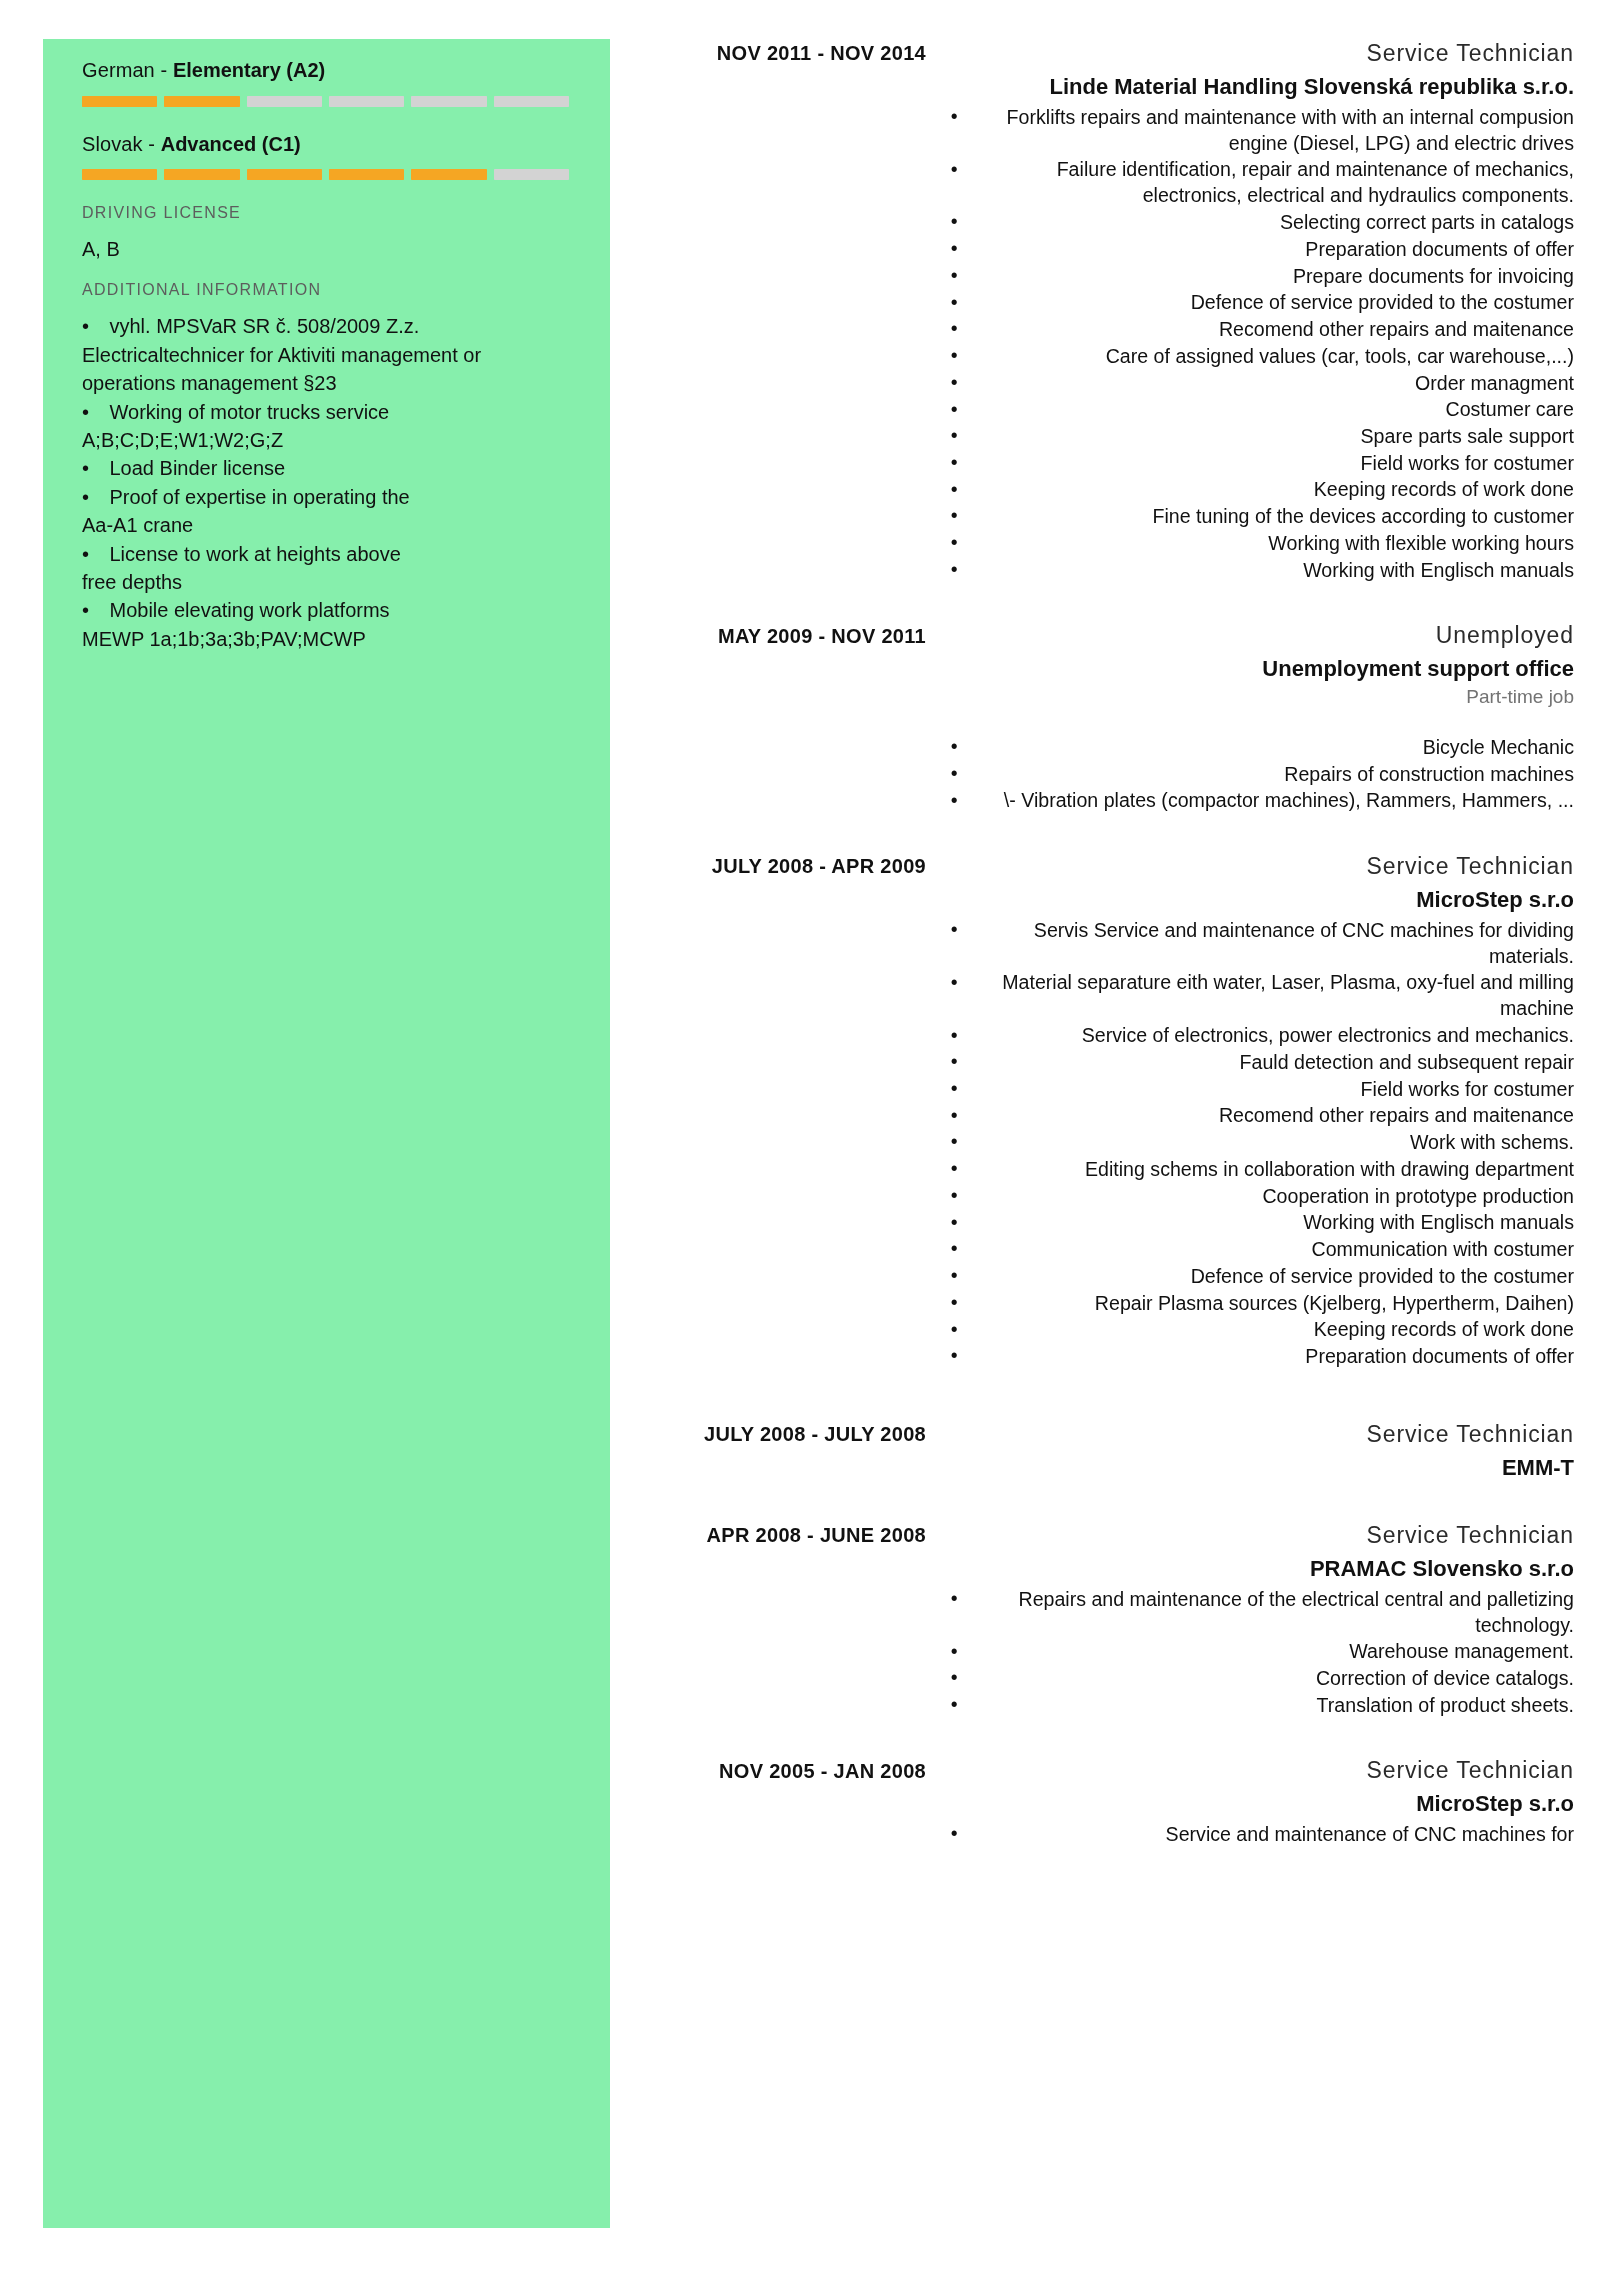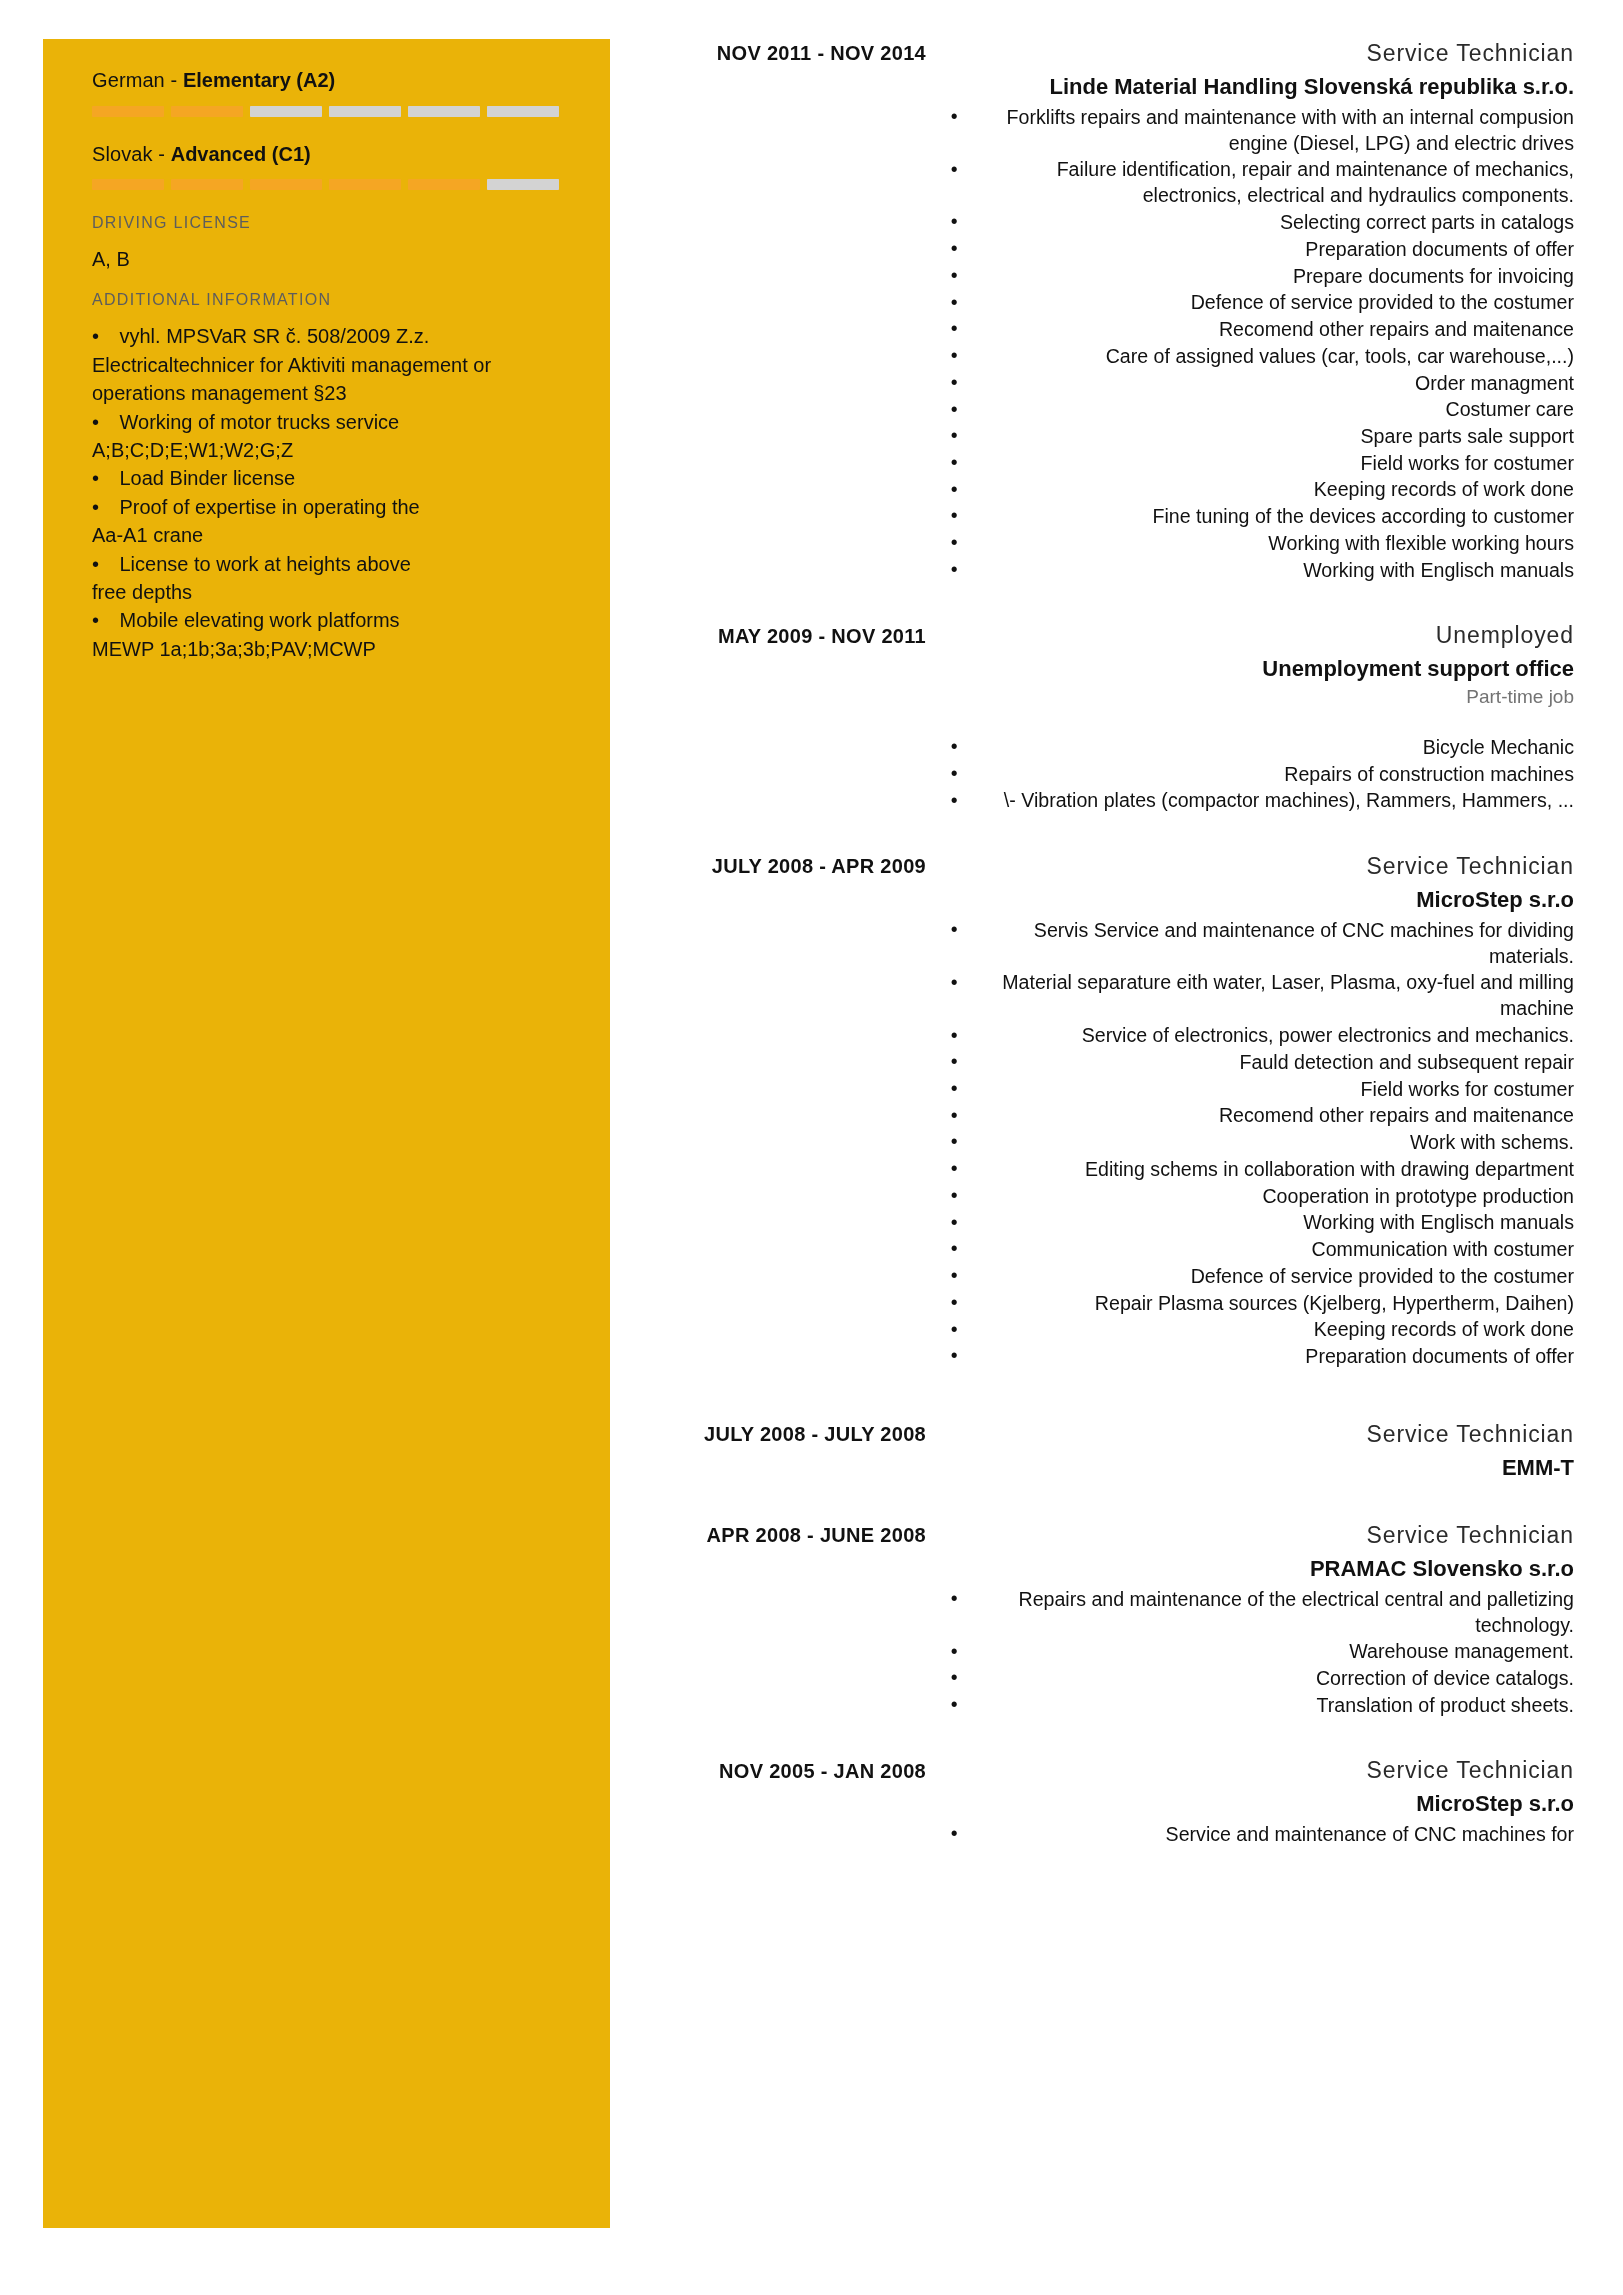--- a/index.html
+++ b/index.html
@@ -10,22 +10,22 @@
     font-family: "Liberation Sans", sans-serif;
     color: #1a1a1a;
   }
   .page { position: relative; width: 1623px; height: 2295px; overflow: hidden; }
 
   
   .sidebar {
     position: absolute;
     left: 43px; top: 39px;
     width: 567px; height: 2189px;
-    background: #eab308;
-    padding: 10px;
+    background: #86efac;
+    padding: 0;
   }
   .sidebar-inner { padding: 18.3px 41px 0 39px; }
 
   .lang-block { margin-bottom: 23.6px; }
   .lang-label {
     font-size: 20px;
     line-height: 1.35;
     color: #111;
     margin-bottom: 11.8px;
     white-space: nowrap;

